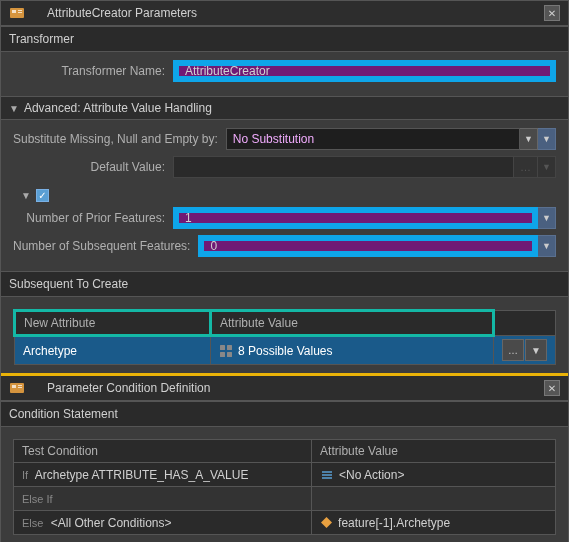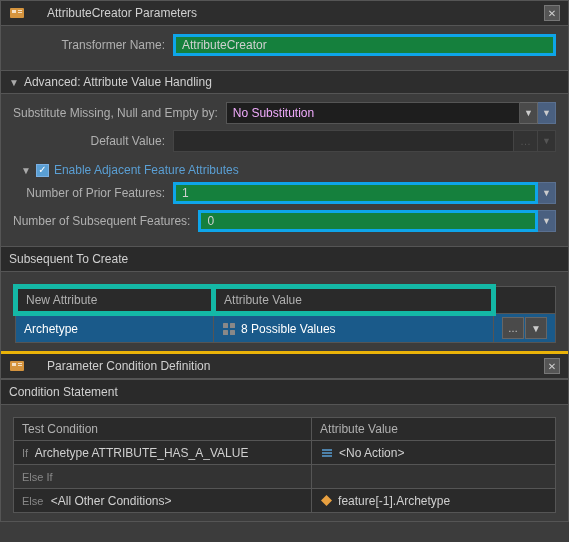--- a/index.html
+++ b/index.html
@@ -78,22 +78,22 @@
     .form-label {
       text-align: right;
       padding-right: 8px;
       color: #b0b0b0;
       min-width: 160px;
       font-size: 12px;
     }
 
     .form-input {
       flex: 1;
-      background: #15803d;
-      border: 3px solid #0ea5e9;
+      background: #701a75;
+      border: 6px solid #0ea5e9;
       color: #d0d0d0;
       padding: 2px 6px;
       font-size: 12px;
       height: 22px;
       outline: none;
     }
 
     .form-select-wrapper {
       display: flex;
       flex: 1;
@@ -208,21 +208,21 @@
       border-collapse: collapse;
       margin-top: 4px;
     }
 
     .attributes-table th {
       background: #2a2a2a;
       padding: 4px 8px;
       text-align: left;
       font-weight: normal;
       color: #b0b0b0;
-      border: 5px solid #14b8a6;
+      border: 3px solid #14b8a6;
       font-size: 12px;
     }
 
     .attributes-table td {
       padding: 3px 8px;
       border: 1px solid #555;
       font-size: 12px;
       height: 24px;
     }
 
@@ -313,20 +313,23 @@
         <rect x="1" y="3" width="14" height="10" rx="1" fill="#e8a040" opacity="0.9"></rect>
         <rect x="3" y="5" width="4" height="3" fill="#fff" opacity="0.7"></rect>
         <rect x="9" y="5" width="4" height="1" fill="#fff" opacity="0.7"></rect>
         <rect x="9" y="7" width="4" height="1" fill="#fff" opacity="0.7"></rect>
       </svg>
       <span class="title-text">AttributeCreator Parameters</span>
     </div>
     <div class="close-btn">✕</div>
   </div>
 
+  <div class="section-header">
+    <span>Transformer</span>
+  </div>
   <div class="section-content">
     <div class="form-row">
       <span class="form-label">Transformer Name:</span>
       <input class="form-input" type="text" value="AttributeCreator" style="">
     </div>
   </div>
 
   <div class="header-title-row">
     <span class="collapse-arrow">▼</span>
     <span>Advanced: Attribute Value Handling</span>
@@ -349,21 +352,20 @@
         <div class="ellipsis-btn" style="background:#333; border-color:#444; color:#555;">…</div>
         <div class="dropdown-btn" style="background:#333; border-color:#444; color:#555;">▼</div>
       </div>
     </div>
 
     <div class="subsection-header">
       <span class="collapse-arrow">▼</span>
       <div class="checkbox">
         <span class="checkmark">✓</span>
       </div>
-      <span class="checkbox-label">Enable Adjacent Feature Attributes</span>
     </div>
 
     <div class="form-row">
       <span class="form-label">Number of Prior Features:</span>
       <div class="form-select-wrapper">
         <input class="form-input" type="text" value="1" style="">
         <div class="dropdown-btn-blue">▼</div>
       </div>
     </div>
 

